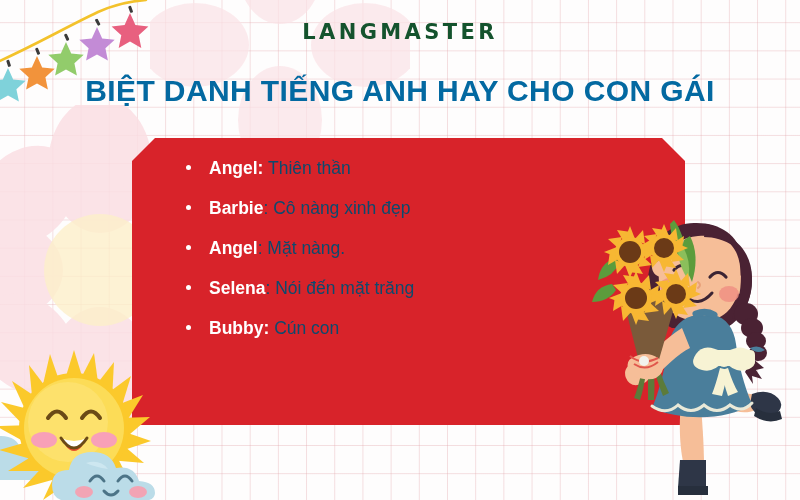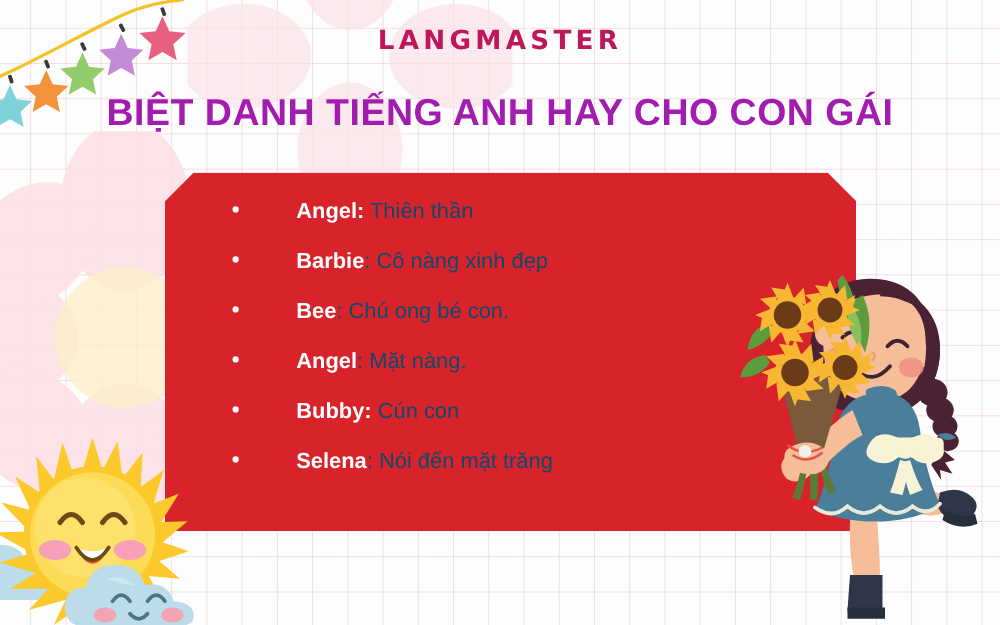--- a/index.html
+++ b/index.html
@@ -19,31 +19,31 @@
       linear-gradient(to bottom, rgba(228,170,175,0.38) 1px, transparent 1px);
     background-size:28.2px 28.2px;
     background-position:-4px -6px;
   }
   .wm { position:absolute; opacity:1; }
 
   
   .logo {
     position:absolute; left:0; right:0; top:20px;
     text-align:center;
-    color:#be185d;
+    color:#14532d;
     font-size:21px;
     font-weight:bold;
     letter-spacing:3.4px;
     font-family:"DejaVu Sans", sans-serif;
   }
   
   .headline {
     position:absolute; left:0; right:0; top:74px;
     text-align:center;
-    color:#a21caf;
+    color:#0369a1;
     font-size:30px;
     font-weight:bold;
     letter-spacing:0.4px;
     white-space:nowrap;
   }
 
   
   .card {
     position:absolute;
     left:132px; top:138px; width:553px; height:287px;
@@ -52,21 +52,21 @@
   }
 
   
   .list { position:absolute; left:186px; top:158px; width:470px; }
   .row { display:flex; align-items:baseline; height:40px; }
   .dot {
     width:5px; height:5px; border-radius:50%;
     background:#ffffff; flex:0 0 auto;
     position:relative; top:-4px; margin-right:18px;
   }
-  .term { color:#ffffff; font-weight:bold; font-size:17.5px; white-space:pre;margin-left:28px; }
+  .term { color:#ffffff; font-weight:bold; font-size:17.5px; white-space:pre; }
   .desc { color:#0c4a6e; font-weight:normal; font-size:17.5px; white-space:pre; }
 
   .art { position:absolute; pointer-events:none; }
 </style>
 </head>
 <body>
 
 <div id="stage">
 
   <div class="grid"></div>
@@ -127,37 +127,32 @@
       <span class="term">Angel:</span>
       <span class="desc"> Thiên thần</span>
     </div>
     <div class="row">
       <span class="dot"></span>
       <span class="term">Barbie</span>
       <span class="desc">: Cô nàng xinh đẹp</span>
     </div>
     <div class="row">
       <span class="dot"></span>
-      <span class="term">Bee</span>
-      <span class="desc">: Chú ong bé con.</span>
-    </div>
-    <div class="row">
-      <span class="dot"></span>
       <span class="term">Angel</span>
       <span class="desc">: Mặt nàng.</span>
     </div>
     <div class="row">
       <span class="dot"></span>
+      <span class="term">Selena</span>
+      <span class="desc">: Nói đến mặt trăng</span>
+    </div>
+    <div class="row">
+      <span class="dot"></span>
       <span class="term">Bubby:</span>
       <span class="desc"> Cún con</span>
-    </div>
-    <div class="row">
-      <span class="dot"></span>
-      <span class="term">Selena</span>
-      <span class="desc">: Nói đến mặt trăng</span>
     </div>
   </div>
 
   <svg class="art" style="left:586px; top:198px;" width="214" height="302" viewBox="0 0 214 302">
 
     <path d="M103,38 C78,38 62,58 62,84 C62,106 70,122 86,130 L140,130 C158,120 166,102 166,80 C166,54 148,34 122,33 Z" fill="#4A2233"></path>
 
     <path d="M76,54 C70,76 72,100 84,112 C98,126 126,128 141,114 C156,100 158,70 150,54 C142,38 122,30 108,31 C92,32 81,40 76,54 Z" fill="#F6BE98"></path>
 
     <path d="M78,60 c-7,-3 -13,3 -12,10 c1,7 8,11 13,8 z" fill="#F6BE98"></path>

